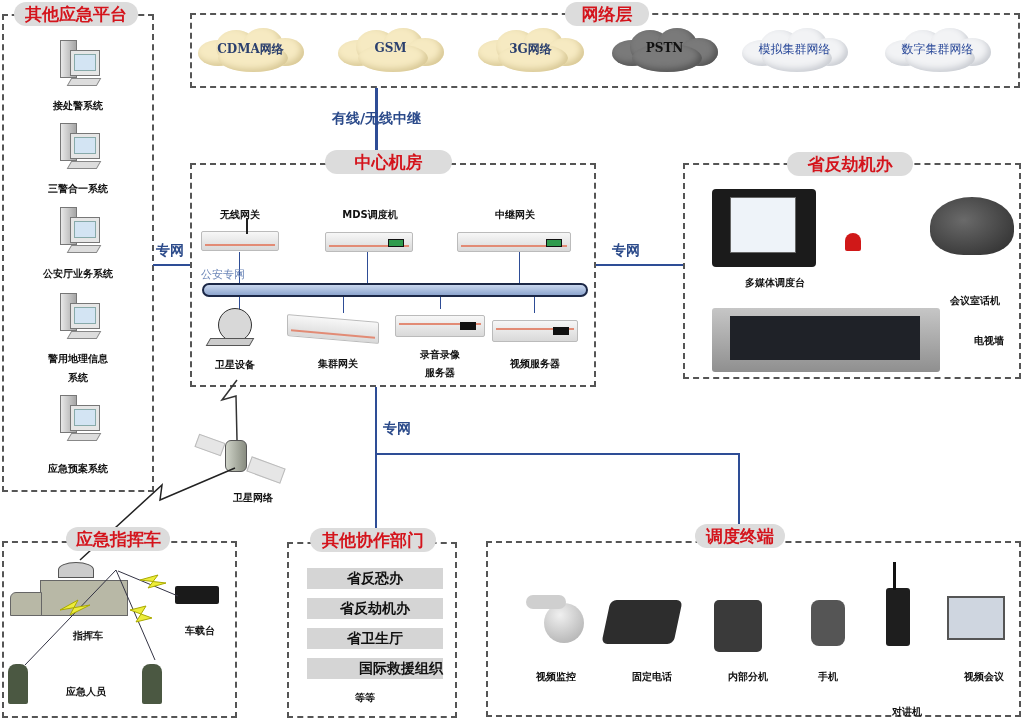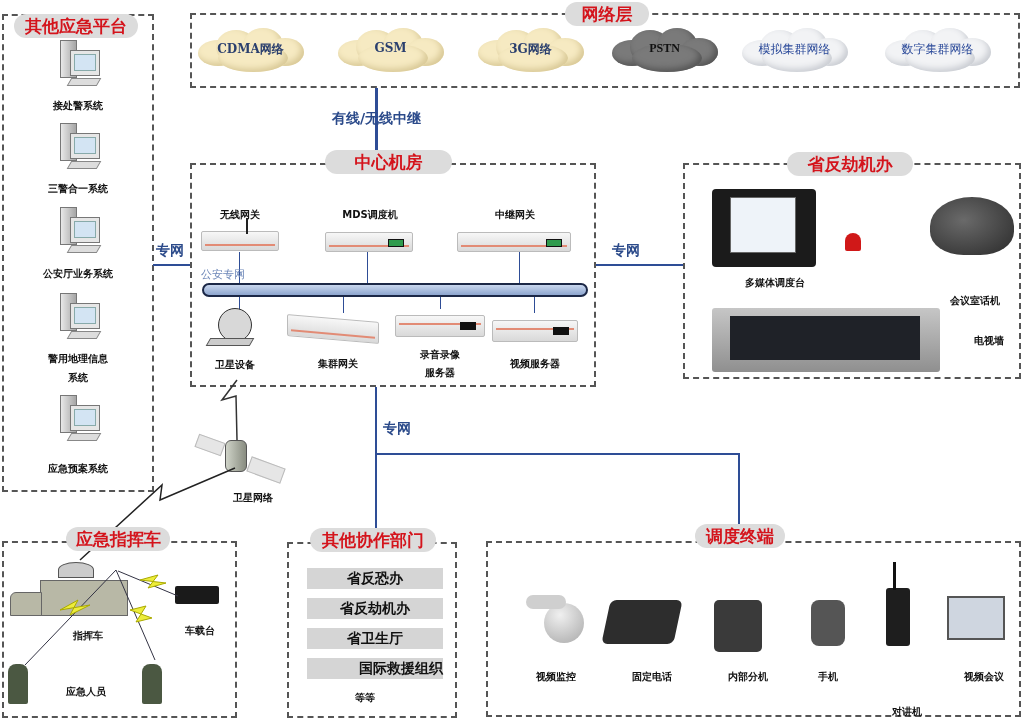--- a/index.html
+++ b/index.html
@@ -15,21 +15,21 @@
   .lbl { position: absolute; font-size: 10px; font-weight: bold; color: #111; white-space: nowrap; text-align: center; line-height: 17px; }
   .blue-lbl { position: absolute; font-size: 14px; color: #2b4a8a; font-weight: bold; white-space: nowrap; }
   .line { position: absolute; background: #2e4d96; }
 
   
   .cloud { position: absolute; width: 105px; height: 44px; }
   .cloud .c { position: absolute; border-radius: 50%; }
   .cloud .txt { position: absolute; left: 0; right: 0; top: 13px; text-align: center; font-size: 12px; font-weight: bold; font-family: "DejaVu Serif", serif; color: #2a3f6e; }
   .cloud.yellow .c { background: #f6eac2; box-shadow: inset -3px -3px 6px #d8c896; }
   .cloud.gray .c { background: #7a7a7a; box-shadow: inset -3px -3px 6px #555; }
-  .cloud.gray .txt { color: #111; font-family: Liberation Serif, serif; }
+  .cloud.gray .txt { color: #111; }
   .cloud.white .c { background: #f2f3f5; box-shadow: inset -3px -3px 6px #c9ccd2; }
   .cloud.white .txt { color: #2b4a9a; font-weight: normal; font-family: "DejaVu Sans", sans-serif; }
 
   
   .pc { position: absolute; width: 50px; height: 50px; }
   .pc .tower { position: absolute; left: 5px; top: 0; width: 17px; height: 38px; background: linear-gradient(90deg,#e8e8e8,#a5a5a5); border: 1px solid #777; }
   .pc .mon { position: absolute; left: 15px; top: 10px; width: 30px; height: 26px; background: #e6e6e6; border: 1px solid #777; }
   .pc .mon::after { content: ""; position: absolute; left: 3px; top: 3px; right: 3px; bottom: 4px; background: #d3e4f3; border: 1px solid #8aa; }
   .pc .kb { position: absolute; left: 14px; top: 38px; width: 30px; height: 8px; background: #ddd; border: 1px solid #888; transform: skewX(-30deg); }
 
@@ -42,21 +42,21 @@
   .bus { position: absolute; left: 202px; top: 283px; width: 386px; height: 14px; border-radius: 7px; background: linear-gradient(180deg,#c9d7ee,#8ea6cf); border: 2px solid #1c2847; }
 
   .dept-row { position: absolute; left: 307px; width: 136px; height: 21px; background: #d5d5d5; font-size: 14px; font-weight: bold; text-align: center; line-height: 21px; }
 
   .terminal-icon { position: absolute; }
 </style>
 </head>
 <body>
 
 <div class="box" style="left:2px;top:14px;width:152px;height:478px;"></div>
-<div class="title-pill" style="left:14px;top:2px;width:124px;margin-top:12px;">其他应急平台</div>
+<div class="title-pill" style="left:14px;top:2px;width:124px;">其他应急平台</div>
 
 <div class="pc" style="left:55px;top:40px;">
     <div class="tower"></div>
     <div class="mon"></div>
     <div class="kb"></div>
   </div>
 <div class="lbl" style="left:20px;top:97px;width:116px;">接处警系统</div>
 
 <div class="pc" style="left:55px;top:123px;">
     <div class="tower"></div>

